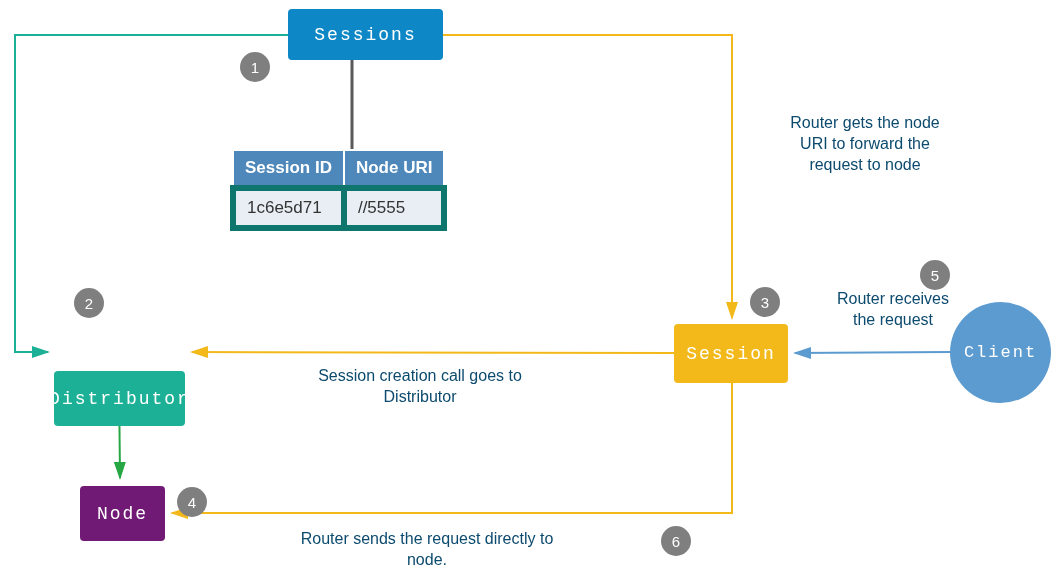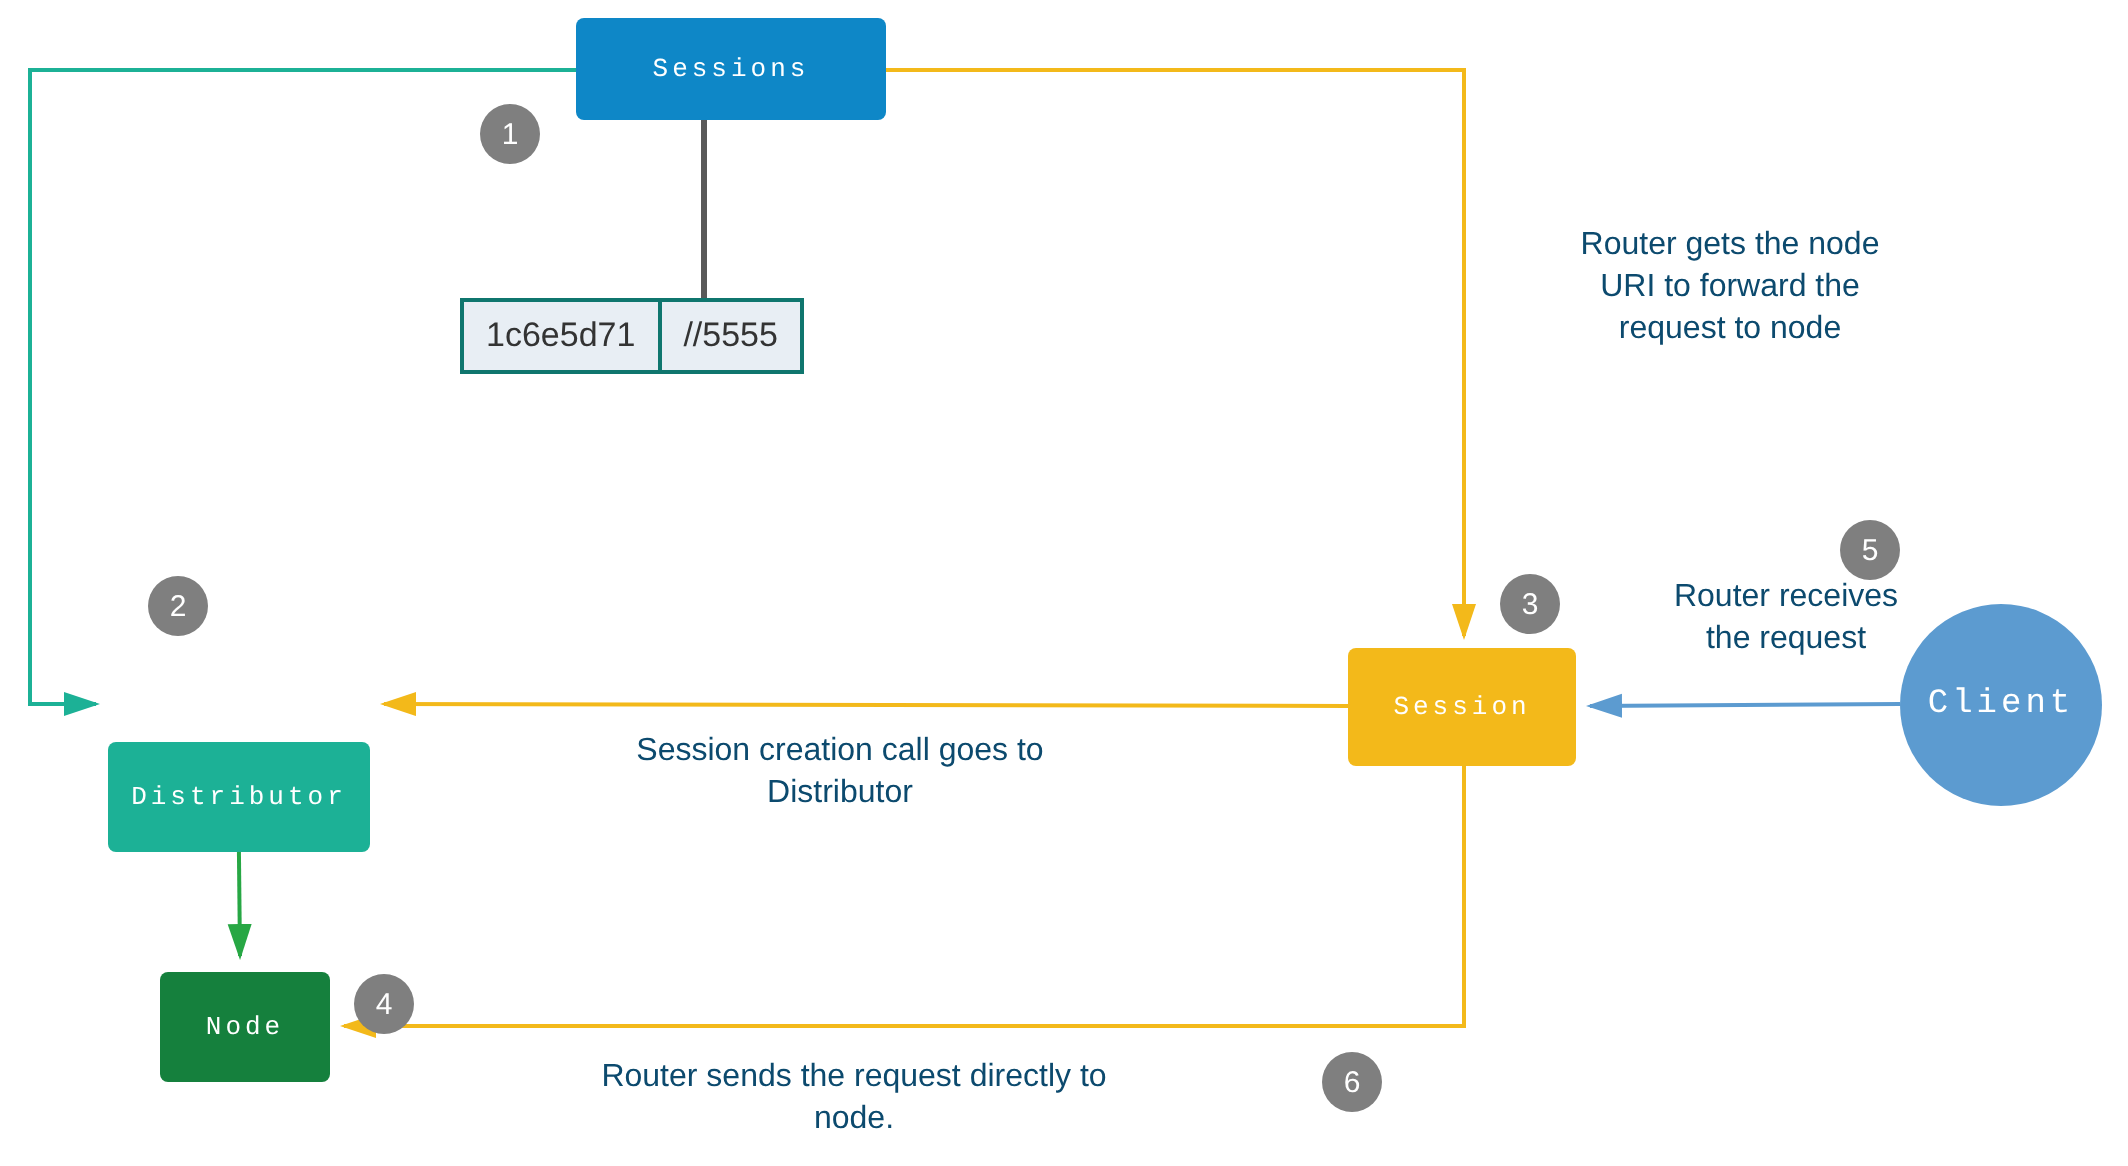--- a/index.html
+++ b/index.html
@@ -15,21 +15,21 @@
       background: white;
     }
     .box {
       position: absolute;
       display: flex;
       align-items: center;
       justify-content: center;
       font-family: 'Consolas', 'Courier New', monospace;
       color: white;
       border-radius: 4px;
-      font-size: 13px;
+      font-size: 18px;
       letter-spacing: 2px;
     }
     .sessions-box {
       left: 288px;
       top: 9px;
       width: 155px;
       height: 51px;
       background: #0e87c7;
     }
     .distributor-box {
@@ -45,21 +45,21 @@
       top: 324px;
       width: 114px;
       height: 59px;
       background: #f3b91a;
     }
     .node-box {
       left: 80px;
       top: 486px;
       width: 85px;
       height: 55px;
-      background: #15803d;
+      background: #701a75;
     }
     .client-circle {
       position: absolute;
       left: 950px;
       top: 302px;
       width: 101px;
       height: 101px;
       border-radius: 50%;
       background: #5c9bd0;
       color: white;
@@ -99,21 +99,21 @@
       font-size: 17px;
       border: 2px solid white;
     }
     .table-container td {
       background: #e8eef4;
       color: #333;
       padding: 7px 11px;
       text-align: left;
       font-family: 'Segoe UI', Arial, sans-serif;
       font-size: 17px;
-      border: 2px solid #0f766e;
+      border: 6px solid #0f766e;
     }
     .annotation {
       position: absolute;
       font-family: 'Segoe UI', Arial, sans-serif;
       font-size: 16px;
       color: #0c4a6e;
       text-align: center;
       line-height: 1.3;
     }
     svg.connector {
@@ -158,20 +158,24 @@
 
 <div class="box sessions-box">
   <span>Sessions</span>
 </div>
 <div class="badge" style="left:240px;top:52px;">
   <span>1</span>
 </div>
 
 <table class="table-container">
   <tbody>
+      <tr>
+    <th>Session ID</th>
+    <th>Node URI</th>
+  </tr>
   <tr>
     <td>1c6e5d71</td>
     <td>//5555</td>
   </tr>
 </tbody>
   </table>
 
 <div class="box distributor-box">
   <span>Distributor</span>
 </div>

